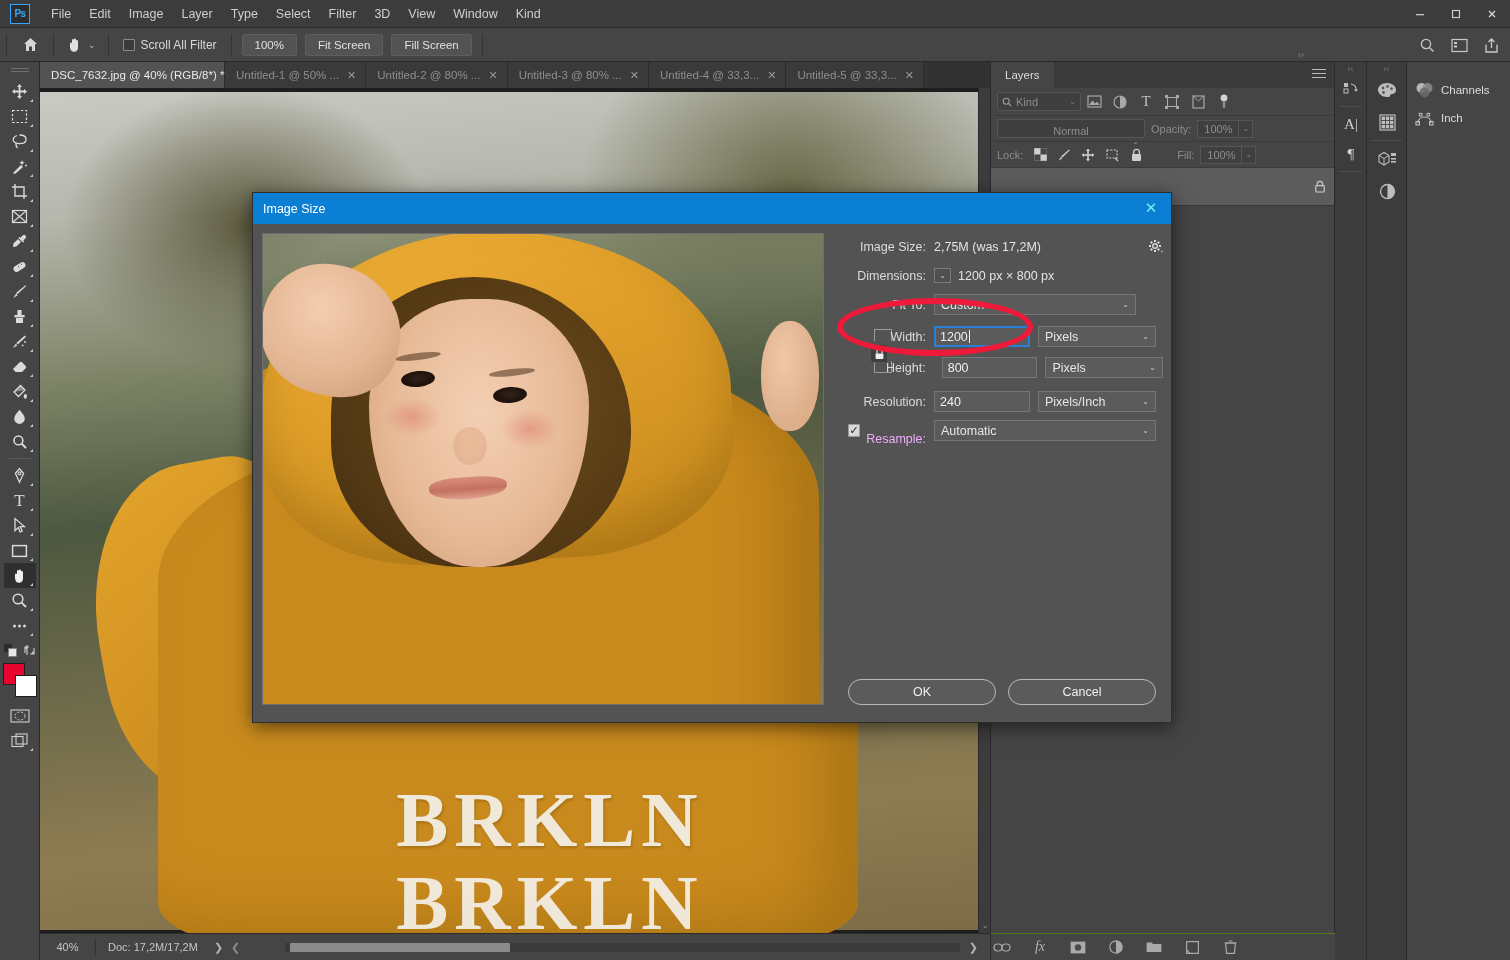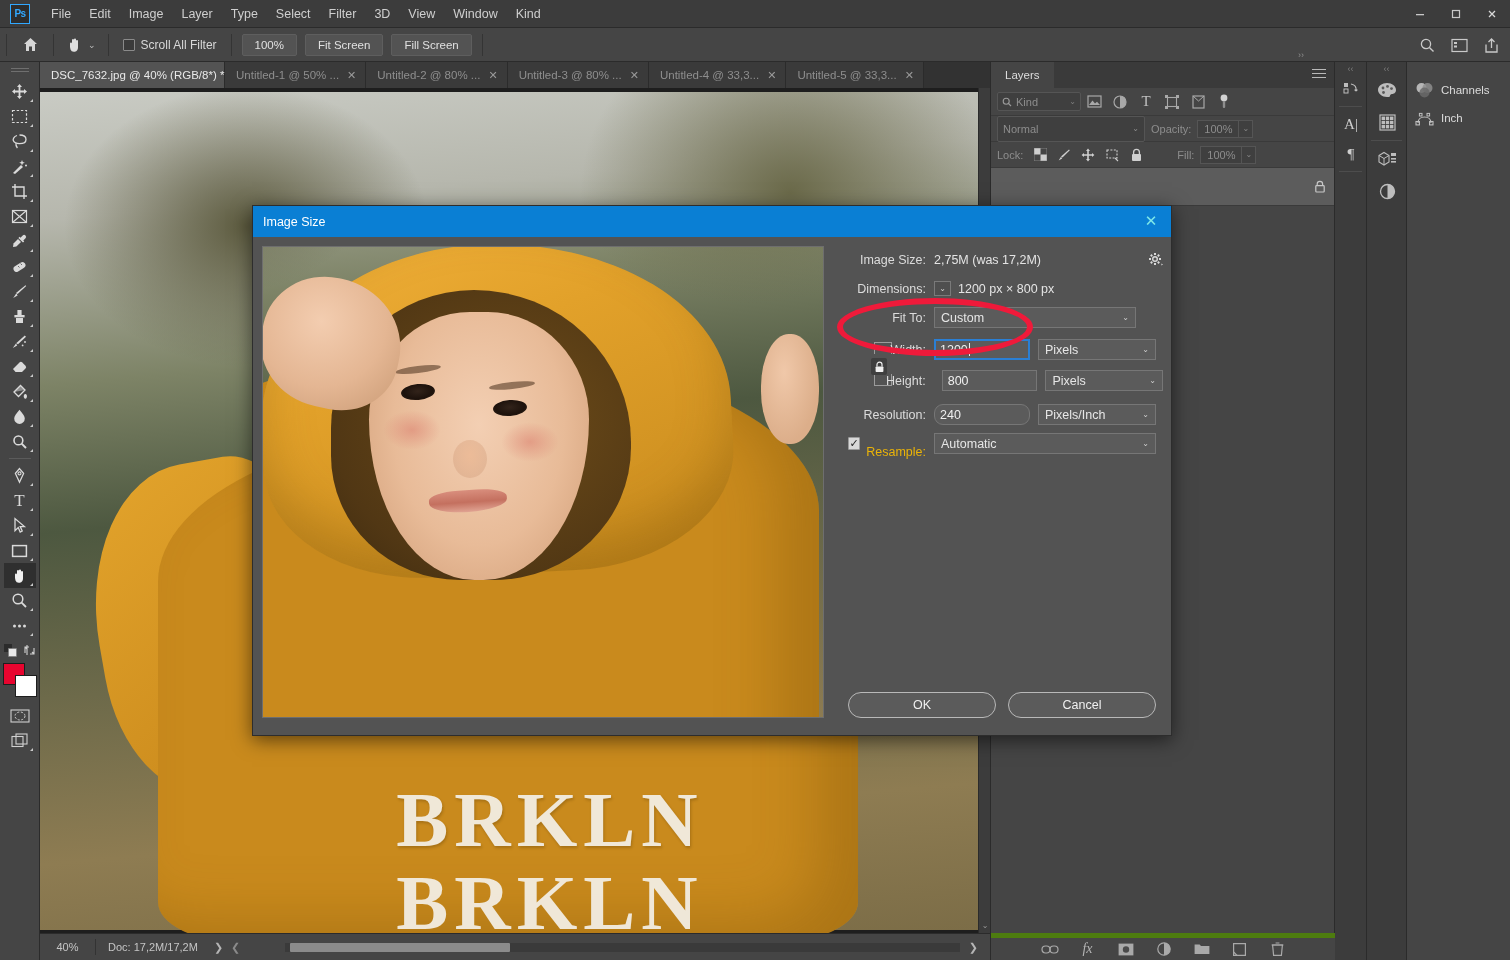--- a/index.html
+++ b/index.html
@@ -229,41 +229,41 @@
     font-size:11px; color:#8d8d8d; border-radius:2px;
   }
   .kindsel .chev { margin-left:auto; font-size:8px; color:#7e7e7e; }
   .ficon { width:26px; height:26px; display:flex; align-items:center; justify-content:center; color:#a8a8a8; }
   .blendrow {
     height:26px; display:flex; align-items:center; padding:0 6px; gap:6px;
     border-bottom:1px solid #3a3a3a;
   }
   .blendsel {
     width:148px; height:19px; background:#3f3f3f; border:1px solid #555;
-    display:flex; align-items:center; padding:12px 5px; font-size:11px; color:#8d8d8d; border-radius:2px;
+    display:flex; align-items:center; padding:5px 5px; font-size:11px; color:#8d8d8d; border-radius:2px;flex-direction:column;
   }
   .blendsel .chev { margin-left:auto; font-size:8px; }
   .opacity-lbl { font-size:11px; color:#8d8d8d; }
   .numfield {
     width:42px; height:18px; background:#3f3f3f; border:1px solid #555;
     font-size:11px; color:#8d8d8d; display:flex; align-items:center; justify-content:center;
   }
   .stepper { width:14px; height:18px; border:1px solid #555; border-left:0; background:#3f3f3f; font-size:8px; color:#888; text-align:center; line-height:16px;}
   .lockrow { height:26px; display:flex; align-items:center; padding:0 6px; gap:2px; border-bottom:1px solid #3a3a3a; }
   .lock-lbl { font-size:11px; color:#8d8d8d; margin-right:4px; }
   .lockicon { width:22px; height:22px; display:flex; align-items:center; justify-content:center; color:#b4b4b4; }
   .layer-row {
     height:38px; display:flex; align-items:center; background:#5c5c5c;
     border-bottom:1px solid #3a3a3a; padding:0 8px;
   }
   .layer-lock-ind { margin-left:auto; color:#c3c3c3; }
   .layers-footer {
     position:absolute; left:0; bottom:0; width:345px; height:27px;
-    background:#454545; border-top:5px solid #4d7c0f;
-    display:flex; align-items:center; justify-content:center; gap:16px;
+    background:#454545; border-top:1px solid #4d7c0f;
+    display:flex; align-items:center; justify-content:flex-start; gap:16px;
   }
   .lf-icon { width:22px; height:22px; display:flex; align-items:center; justify-content:center; color:#a9a9a9; }
 
   
   .icondock {
     position:absolute; left:345px; top:0; width:32px; height:898px;
     background:#3c3c3c; border-right:1px solid #2b2b2b;
   }
   .ic-grip { text-align:center; font-size:9px; color:#7c7c7c; padding-top:2px;}
   .ic-btn { width:32px; height:30px; display:flex; align-items:center; justify-content:center; color:#bdbdbd; }
@@ -275,21 +275,21 @@
   }
   .ic2-btn { width:40px; height:32px; display:flex; align-items:center; justify-content:center; color:#bdbdbd; }
 
   .chanpanel {
     position:absolute; left:417px; top:0; width:103px; height:898px; background:#454545;
   }
   .chan-item { height:28px; display:flex; align-items:center; gap:7px; padding:0 8px; font-size:11.5px; color:#dcdcdc; }
 
   
   .dialog {
-    position:absolute; left:252px; top:205px; width:920px; height:531px;
+    position:absolute; left:252px; top:192px; width:920px; height:531px;
     background:#535353; box-shadow:0 4px 18px rgba(0,0,0,.55);
     border:1px solid #2d2d2d;
   }
   .dlg-title {
     height:31px; background:#0a7fd4; display:flex; align-items:center;
     padding:0 10px; color:#ffffff; font-size:12.5px; position:relative;
   }
   .dlg-close {
     position:absolute; right:10px; top:5px; width:20px; height:20px;
     display:flex; align-items:center; justify-content:center;
@@ -1055,33 +1055,33 @@
             </span>
             <span class="sel" style="width:118px;margin-left:8px;">
               <span>Pixels</span>
               <span class="chev">⌄</span>
             </span>
           </div>
         </div>
 
         <div class="frow" style="margin-top:6px;">
           <span class="flabel">Resolution:</span>
-          <span class="inputbox" style="width:96px;border-radius:9px;">
+          <span class="inputbox" style="width:96px;">
             <span>240</span>
           </span>
           <span class="sel" style="width:118px;margin-left:8px;">
             <span>Pixels/Inch</span>
             <span class="chev">⌄</span>
           </span>
         </div>
 
         <div class="frow" style="margin-top:8px;">
           <span style="width:86px;text-align:right;padding-right:8px;display:flex;justify-content:flex-end;align-items:center;">
             <span class="cbx">✓</span>
-            <span style="font-size:12.5px;color:#eab308;margin-top:16px;">Resample:</span>
+            <span style="font-size:12.5px;color:#f0abfc;margin-top:16px;">Resample:</span>
           </span>
           <span class="sel" style="width:222px;">
             <span>Automatic</span>
             <span class="chev">⌄</span>
           </span>
         </div>
 
       </div>
 
       <div class="dlg-btns">

